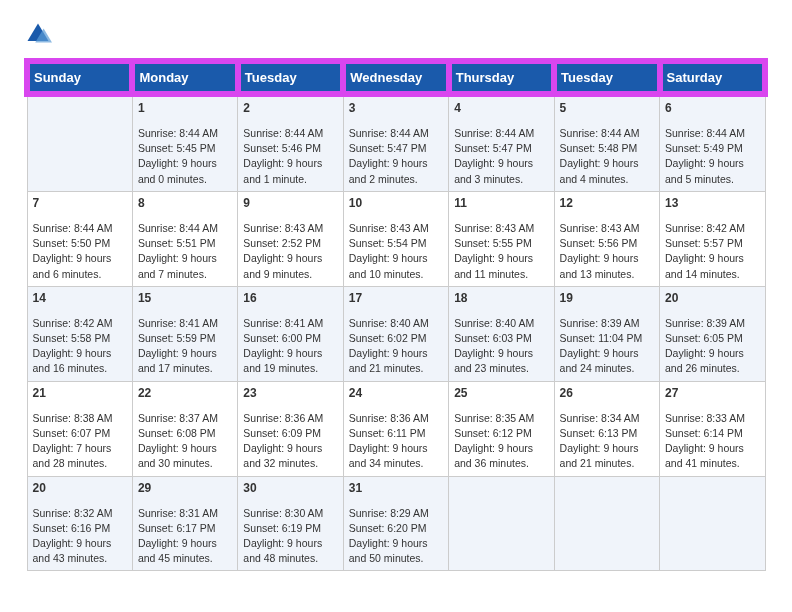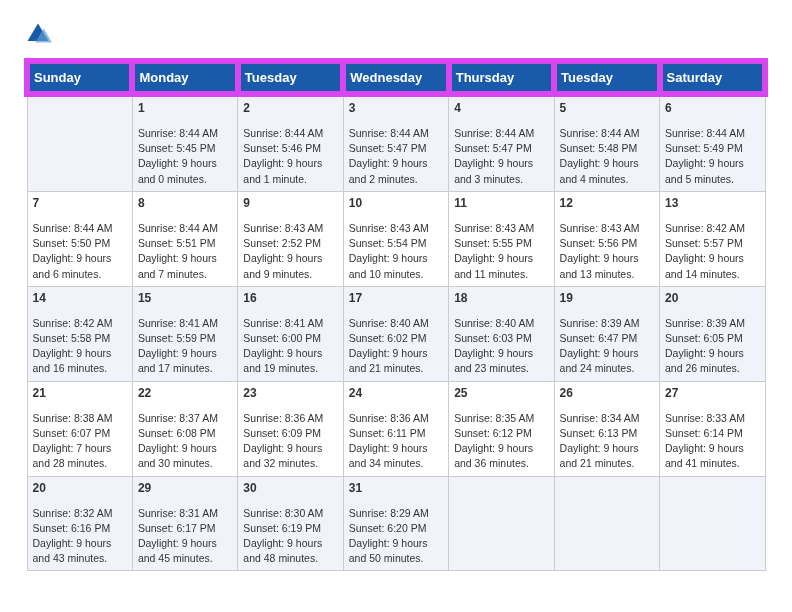--- a/index.html
+++ b/index.html
@@ -267,21 +267,21 @@
           <div class="day-info">
             <span>Sunrise: 8:40 AM</span><br>
             <span>Sunset: 6:03 PM</span><br>
             <span>Daylight: 9 hours and 23 minutes.</span>
           </div>
         </td>
         <td>
           <span class="day-number">19</span>
           <div class="day-info">
             <span>Sunrise: 8:39 AM</span><br>
-            <span>Sunset: 6:47 PM</span><br>
+            <span>Sunset: 11:04 PM</span><br>
             <span>Daylight: 9 hours and 24 minutes.</span>
           </div>
         </td>
         <td>
           <span class="day-number">20</span>
           <div class="day-info">
             <span>Sunrise: 8:39 AM</span><br>
             <span>Sunset: 6:05 PM</span><br>
             <span>Daylight: 9 hours and 26 minutes.</span>
           </div>

